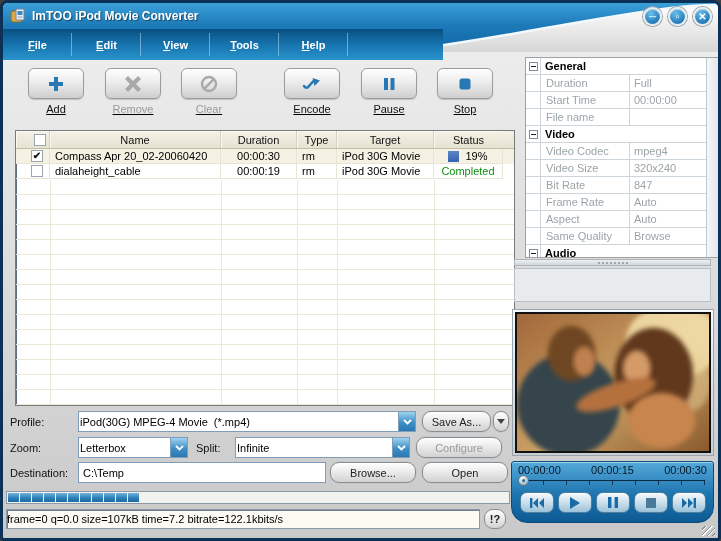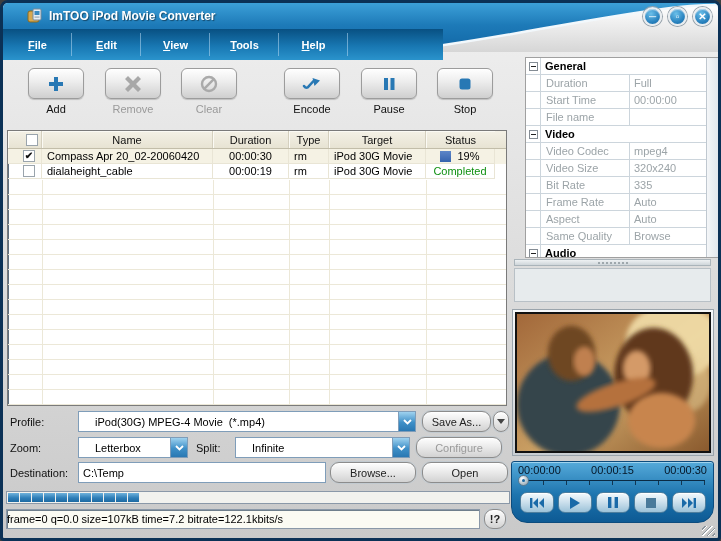--- a/index.html
+++ b/index.html
@@ -8,21 +8,21 @@
 
   .window {
     position:relative; width:721px; height:541px;
     border:3px solid #0b3156; border-radius:8px 8px 4px 4px;
     overflow:hidden; background:linear-gradient(#f0f0f0,#c9c9c9);
   }
 
   
   .header { position:relative; height:49px; background:linear-gradient(#3ca0d8,#1d7ab8 45%,#1166a4); }
   .swoosh { position:absolute; right:0; top:0; width:340px; height:49px; }
-  .titlebar { position:absolute; left:0; top:0; height:26px; width:100%; display:flex; align-items:center; padding-left:24px; }
+  .titlebar { position:absolute; left:0; top:0; height:26px; width:100%; display:flex; align-items:center; padding-left:7px; }
   .app-icon { width:16px; height:16px; margin-right:6px; }
   .title-text { color:#fff; font-weight:bold; font-size:12px; text-shadow:1px 1px 1px rgba(0,0,0,.45); }
   .win-buttons { position:absolute; right:6px; top:4px; display:flex; gap:6px; }
   .win-btn {
     width:19px; height:19px; border-radius:50%;
     background:radial-gradient(circle at 40% 32%,#6cc0ea,#2a84c0 60%,#14639e);
     border:2px solid #e9edf0; box-shadow:0 0 0 1px #96a2ab, inset 0 1px 1px rgba(255,255,255,.6);
     color:#fff; display:flex; align-items:center; justify-content:center;
     font-size:10px; font-weight:bold; line-height:1; cursor:pointer;
   }
@@ -31,33 +31,33 @@
   .menu-item { width:69px; display:flex; align-items:center; justify-content:center;
     color:#fff; font-weight:bold; cursor:pointer; position:relative; }
   .menu-item::after { content:""; position:absolute; right:0; top:4px; bottom:4px; width:1px; background:rgba(180,215,240,.55); }
   .menu-item span { display:block; }
   .menu-item span::first-letter { text-decoration:underline; }
 
   
   .body { position:relative; height:486px; }
 
   
-  .tool { position:absolute; top:16px; width:56px; text-align:center; cursor:pointer; }
+  .tool { position:absolute; top:16px; width:56px; text-align:center; cursor:pointer;text-decoration:underline; }
   .tool .btnface {
     width:56px; height:31px; border-radius:6px; border:1px solid #9c9c9c;
     background:linear-gradient(#ffffff,#ececec 45%,#cfcfcf);
     box-shadow:inset 0 1px 0 #fff, 0 1px 1px rgba(0,0,0,.18);
     display:flex; align-items:center; justify-content:center;
   }
   .tool .lbl { margin-top:4px; color:#111; }
   .tool.disabled .lbl { color:#9a9a9a; }
   .tool svg { display:block; }
 
   
-  .filelist { position:absolute; left:4px; top:78px; width:500px; height:276px;
+  .filelist { position:absolute; left:12px; top:78px; width:500px; height:276px;
     border:1px solid #7a7a7a; box-shadow:inset 1px 1px 0 #5f6f7f; background:#fff; overflow:hidden; }
   .flex-row { display:flex; }
   .list-header { height:18px; background:linear-gradient(#f4f1e6,#e7e3d3); border-bottom:1px solid #c2bda9; }
   .hcell { display:flex; align-items:center; justify-content:center; border-right:1px solid #d5d0bf;
     box-shadow:inset 1px 1px 0 #fbfaf4; color:#111; }
   .hcell.first { justify-content:flex-start; padding-left:9px; }
   .c0{width:34px;} .c1{width:171px;} .c2{width:76px;} .c3{width:40px;} .c4{width:97px;} .c5{width:69px; border-right:none;}
   .lrow { height:15px; align-items:flex-end; }
   .lrow .cell { height:100%; display:flex; align-items:center; border-right:1px solid #e9e5d5; border-bottom:1px solid #e9e5d5; padding-left:5px; }
   .lrow .cell.ctr { justify-content:center; padding-left:0; }
@@ -68,21 +68,21 @@
   .prog-chip { width:11px; height:11px; background:linear-gradient(#5d86c8,#3563ae); margin-right:6px; }
   .status-done { color:#0f9010; }
   .grid-empty { position:absolute; left:0; right:0; top:49px; bottom:0;
     background:repeating-linear-gradient(to bottom, transparent 0 14px, #ece8d8 14px 15px); }
   .vline { position:absolute; top:0; bottom:0; width:1px; background:#ece8d8; }
 
   
   .ctl-row { position:absolute; left:7px; width:500px; height:21px; display:flex; align-items:center; }
   .ctl-label { color:#111; }
   .combo { height:21px; border:1px solid #7f9db9; background:#fff; display:flex; align-items:center; position:relative; cursor:pointer; }
-  .combo .val { flex:1; padding-left:16px; white-space:pre; overflow:hidden; }
+  .combo .val { flex:1; padding-left:1px; white-space:pre; overflow:hidden; }
   .combo .arrow { width:17px; height:100%; background:linear-gradient(#9fd2ef,#3f90c8 55%,#2a78b2);
     border-left:1px solid #7f9db9; display:flex; align-items:center; justify-content:center; }
   .combo .arrow svg { display:block; }
   .textinput { height:21px; border:1px solid #7f9db9; background:#fff; display:flex; align-items:center; padding-left:4px; }
   .sbtn { height:21px; border:1px solid #8c8c8c; border-radius:9px;
     background:linear-gradient(#fefefe,#e9e9e9 50%,#d2d2d2);
     box-shadow:0 0 0 1px #c2cad0, inset 0 1px 0 #fff;
     display:flex; align-items:center; justify-content:center; color:#222; cursor:pointer; }
   .sbtn.disabled { color:#9a9a9a; cursor:default; }
   .drop-mini { width:16px; }
@@ -414,21 +414,21 @@
           <div class="pg-value">mpeg4</div>
           </div>
         <div class="pg-row">
             <div class="pg-expand"></div>
           <div class="pg-label">Video Size</div>
           <div class="pg-value">320x240</div>
           </div>
         <div class="pg-row">
             <div class="pg-expand"></div>
           <div class="pg-label">Bit Rate</div>
-          <div class="pg-value">335</div>
+          <div class="pg-value">847</div>
           </div>
         <div class="pg-row">
             <div class="pg-expand"></div>
           <div class="pg-label">Frame Rate</div>
           <div class="pg-value">Auto</div>
           </div>
         <div class="pg-row">
             <div class="pg-expand"></div>
           <div class="pg-label">Aspect</div>
           <div class="pg-value">Auto</div>

